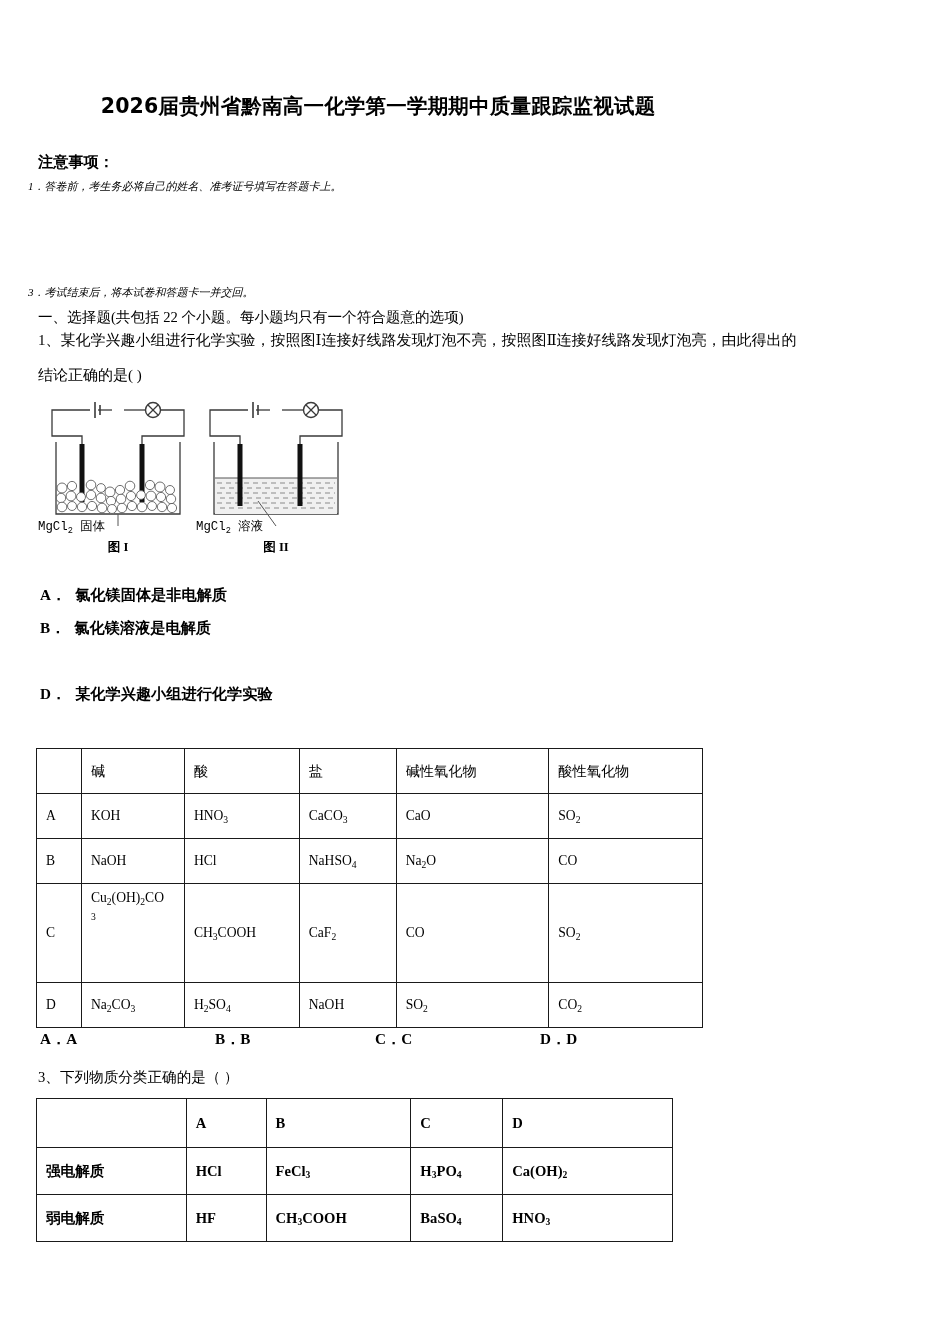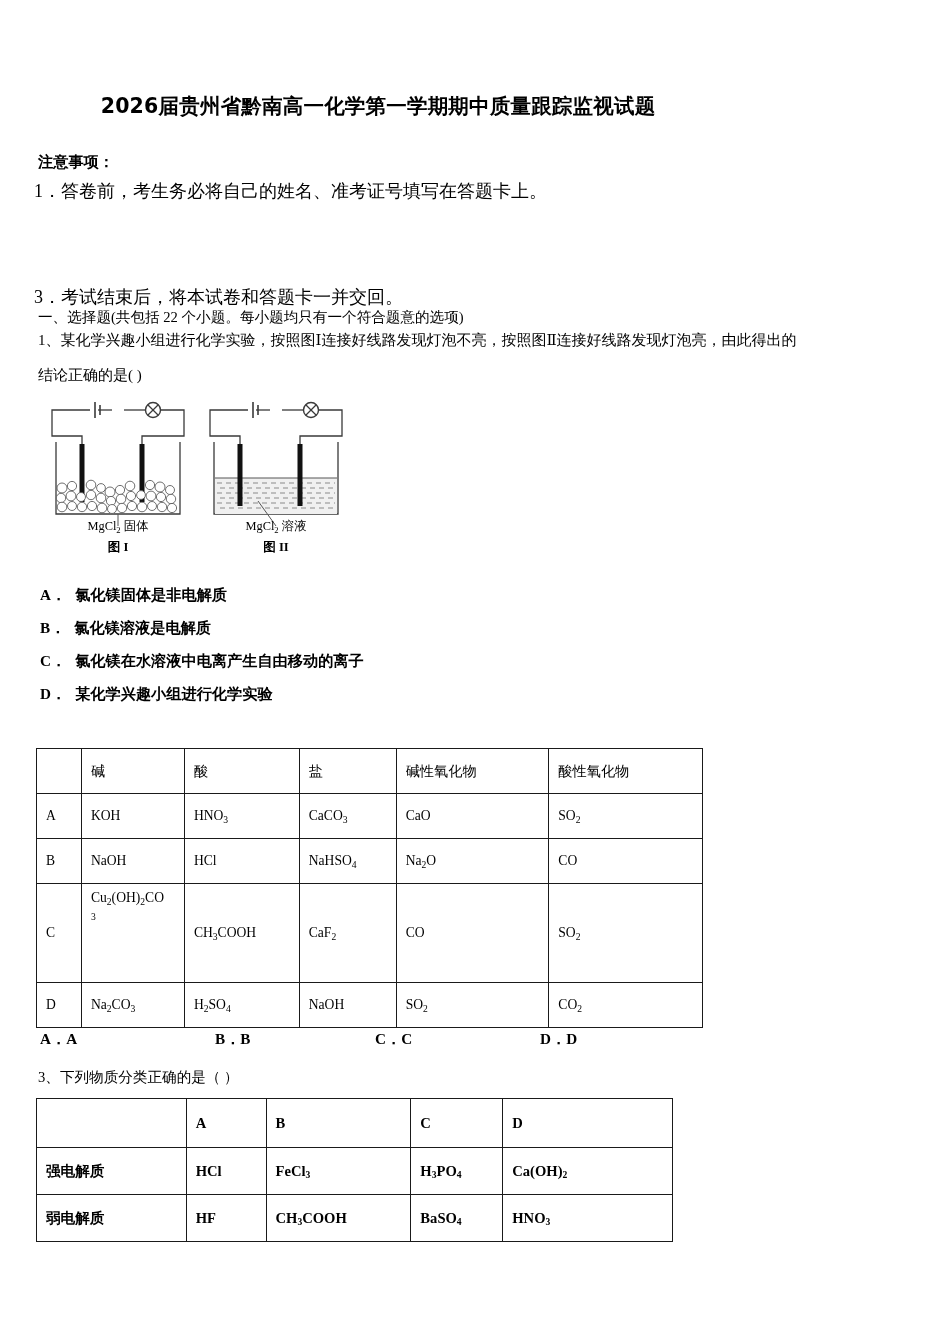--- a/index.html
+++ b/index.html
@@ -37,23 +37,24 @@
 
   .notice-head {
     position: absolute;
     left: 38px; top: 152px;
     font-size: 15.2px;
     font-weight: bold;
     white-space: nowrap;
   }
   .notice-line {
     position: absolute;
-    left: 34px;
-    font-size: 18px;
-    white-space: nowrap;
+    left: 28px;
+    font-size: 11px;
+    white-space: nowrap;
+    font-style: italic;
   }
 
   .section-head {
     position: absolute;
     left: 38px; top: 308px;
     font-size: 14.6px;
     white-space: nowrap;
   }
 
   .q-text {
@@ -86,24 +87,23 @@
   
   .figwrap {
     position: absolute;
     left: 38px; top: 396px;
     width: 320px;
     height: 170px;
   }
   .fig { position: absolute; top: 0; }
   .fig-label {
     position: absolute;
-    text-align: center;
     font-size: 12.4px;
     white-space: nowrap;
-    font-family: Liberation Serif, serif;
+    font-family: Liberation Mono, monospace;
   }
   .fig-cap {
     position: absolute;
     text-align: center;
     font-size: 12.6px;
     font-weight: bold;
     white-space: nowrap;
   }
   .fig-label sub { font-size: 8.6px; }
 
@@ -268,23 +268,20 @@
     </div>
     <div class="fig-cap" style="left:158px; top:143px; width:160px;">图 II</div>
   </div>
 
   <div class="opt" style="top:585px;">
     <span class="optlabel">A．</span><span class="opttext">氯化镁固体是非电解质</span>
   </div>
   <div class="opt" style="top:618px;">
     <span class="optlabel">B．</span><span class="opttext">氯化镁溶液是电解质</span>
   </div>
-  <div class="opt" style="top:651px;">
-    <span class="optlabel">C．</span><span class="opttext">氯化镁在水溶液中电离产生自由移动的离子</span>
-  </div>
   <div class="opt" style="top:684px;">
     <span class="optlabel">D．</span><span class="opttext">某化学兴趣小组进行化学实验</span>
   </div>
 
   <div class="q-text" style="top:760px; font-size:14.6px;">2、下列物质的分类正确的是  (        )</div>
 
   <table class="qtable" id="table-q2">
     <colgroup>
       <col style="width:45px">
         <col style="width:103px">

